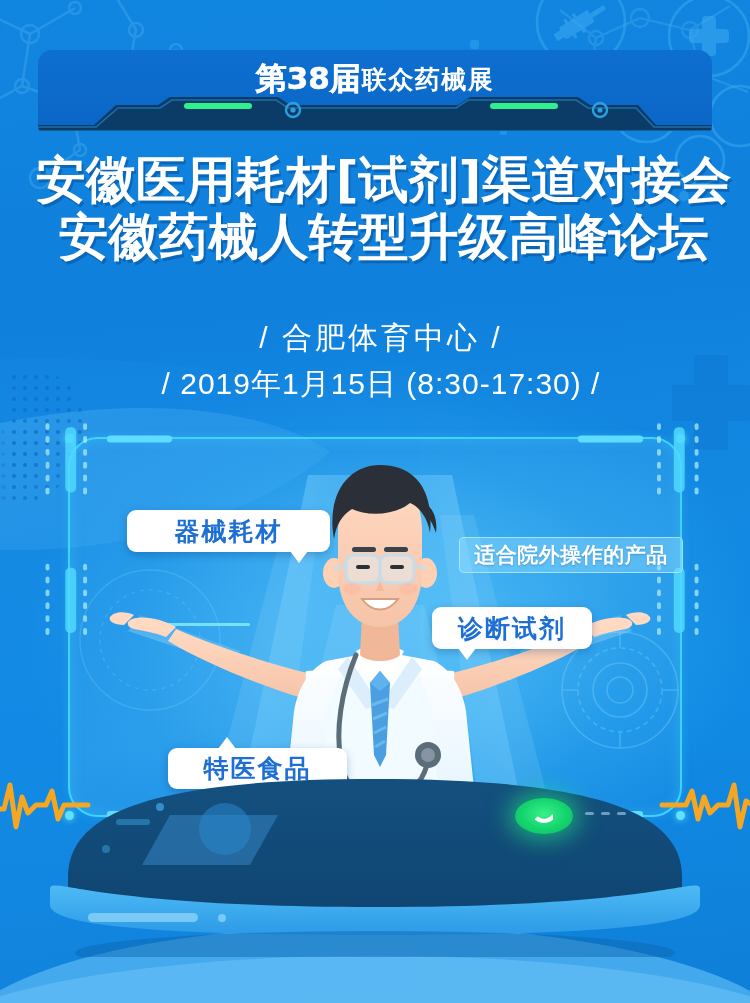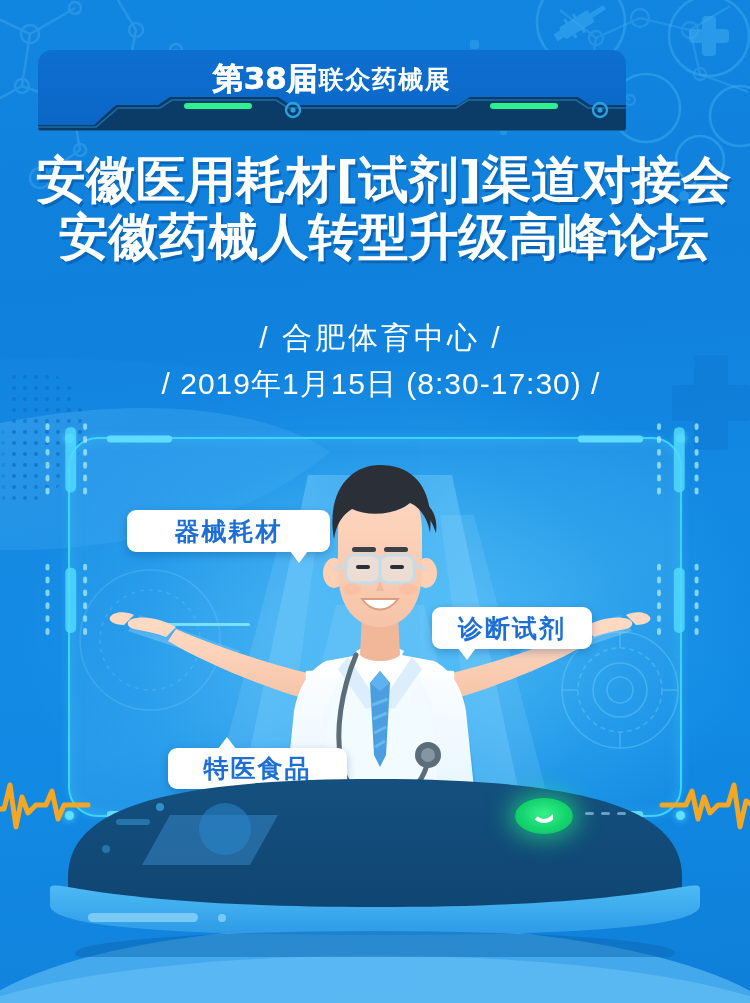--- a/index.html
+++ b/index.html
@@ -14,21 +14,21 @@
       radial-gradient(ellipse 600px 420px at 52% 62%, #2fa8ee 0%, rgba(47,168,238,0) 62%),
       linear-gradient(176deg, #1186e0 0%, #0f80dc 28%, #1389e2 52%, #108ae4 72%, #0f7fd8 100%);
   }
 
   
   .bg-layer { position:absolute; inset:0; pointer-events:none; }
   .svgfull { position:absolute; inset:0; width:750px; height:1003px; }
 
   
   .header-banner {
-    position:absolute; left:38px; top:50px; width:588px; height:81px;
+    position:absolute; left:38px; top:50px; width:674px; height:81px;
     background:linear-gradient(180deg,#0d6fd0 0%, #0b66c6 100%);
     border-radius:14px 14px 4px 4px;
     overflow:hidden;
   }
   .banner-title {
     position:absolute; left:0; right:0; top:8px;
     text-align:center; white-space:nowrap;
   }
   .banner-num {
     font-size:31px; font-weight:900; color:#ffffff; letter-spacing:0px;
@@ -483,20 +483,21 @@
       <path d="M300 126 L296 136 L304 136 Z" fill="#efb496" opacity=".7"></path>
 
       <path d="M282 144 C 292 158, 308 158, 318 144 Z" fill="#ffffff" stroke="#d99d80" stroke-width="2"></path>
 
       <ellipse cx="272" cy="134" rx="9" ry="6" fill="#ffb39a" opacity=".45"></ellipse>
       <ellipse cx="328" cy="134" rx="9" ry="6" fill="#ffb39a" opacity=".45"></ellipse>
     </g>
   </svg>
 
   <div class="tag" id="tag-qixie">器械耗材</div>
+  <div class="tag tag-ghost" id="tag-shihe">适合院外操作的产品</div>
   <div class="tag" id="tag-zhenduan">诊断试剂</div>
   <div class="tag" id="tag-teyi">特医食品</div>
 
   <svg class="phone" viewBox="0 0 710 200" xmlns="http://www.w3.org/2000/svg">
     <defs>
       <linearGradient id="phoneTop" x1="0" y1="0" x2="0" y2="1">
         <stop offset="0%" stop-color="#14507f"></stop>
         <stop offset="100%" stop-color="#0f4572"></stop>
       </linearGradient>
       <linearGradient id="phoneEdge" x1="0" y1="0" x2="0" y2="1">

